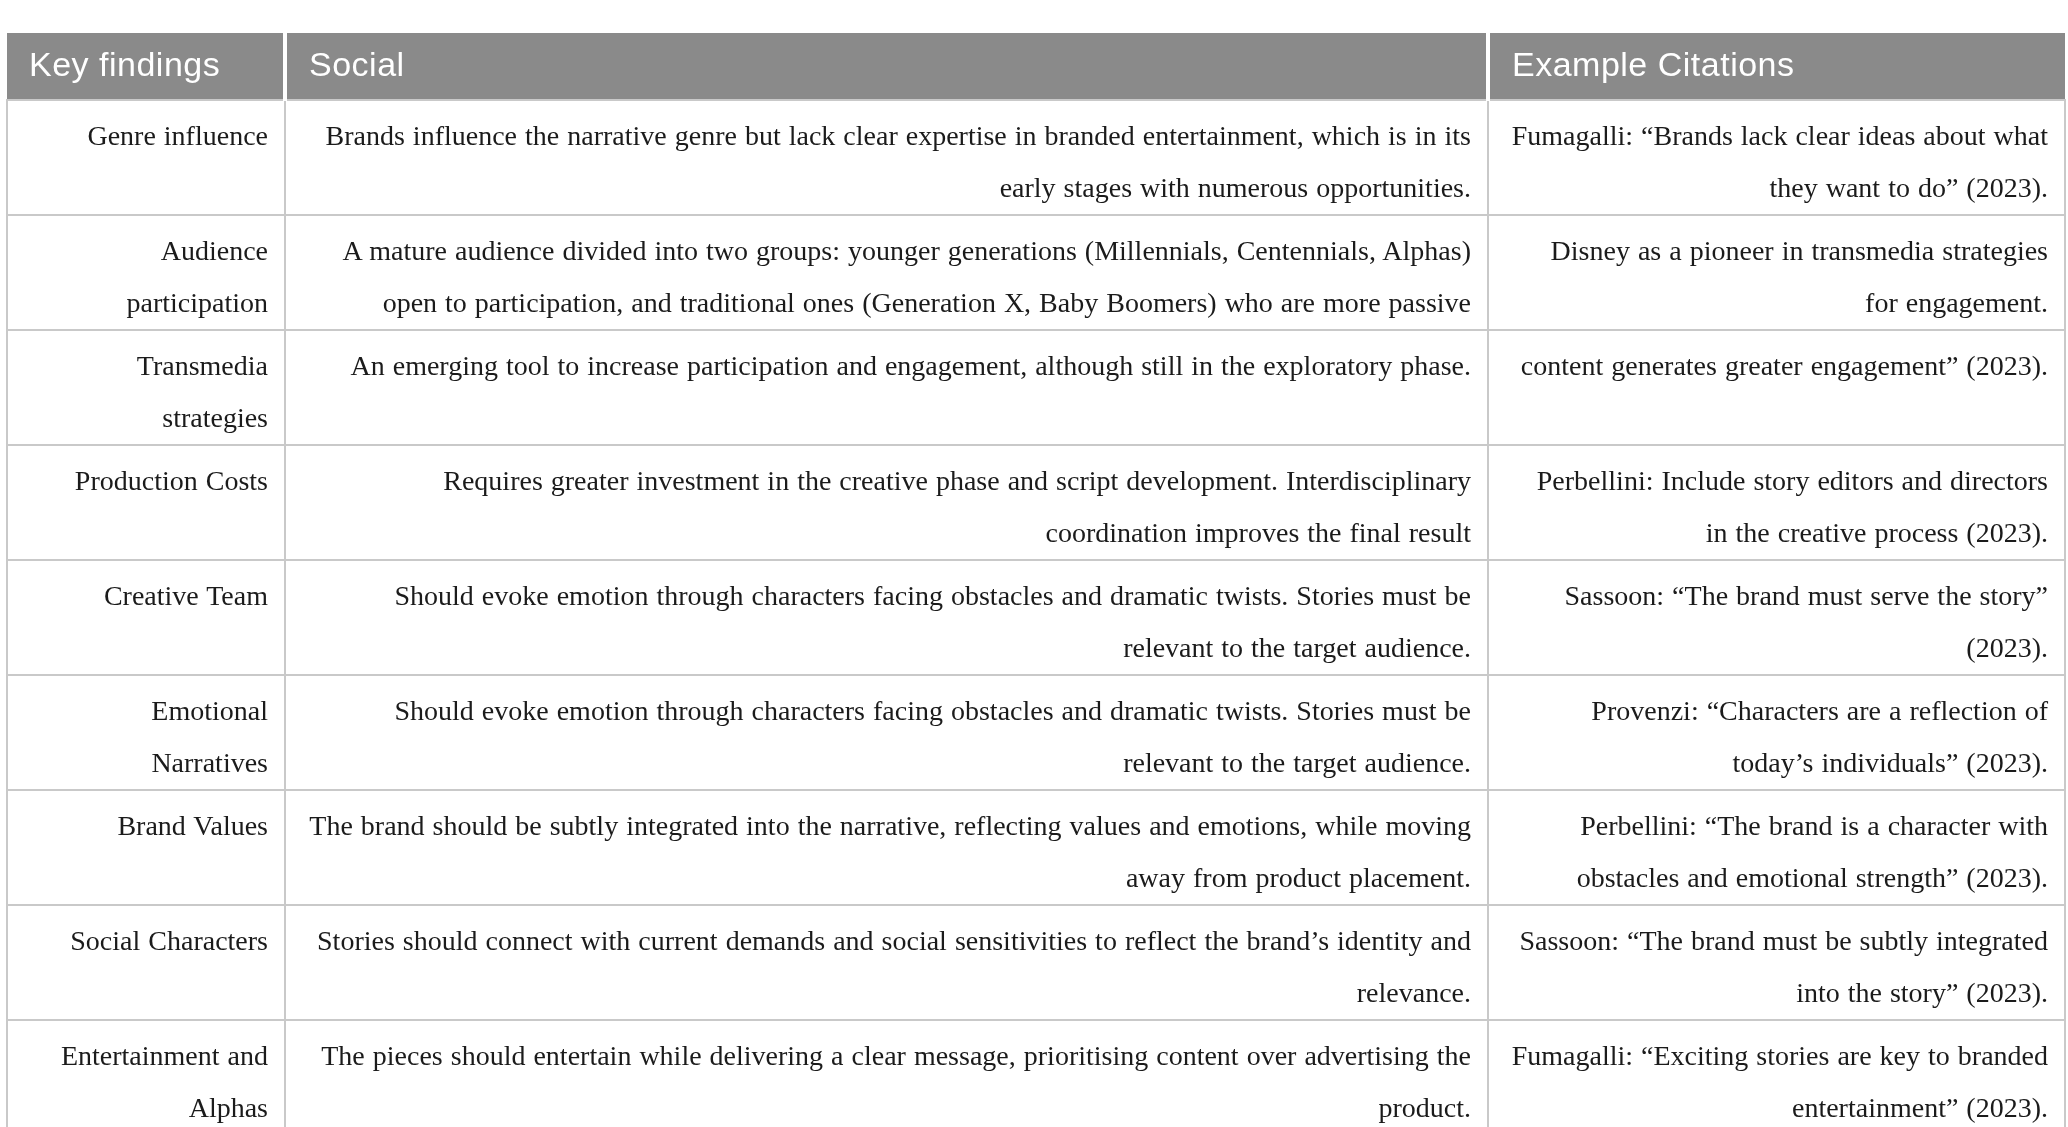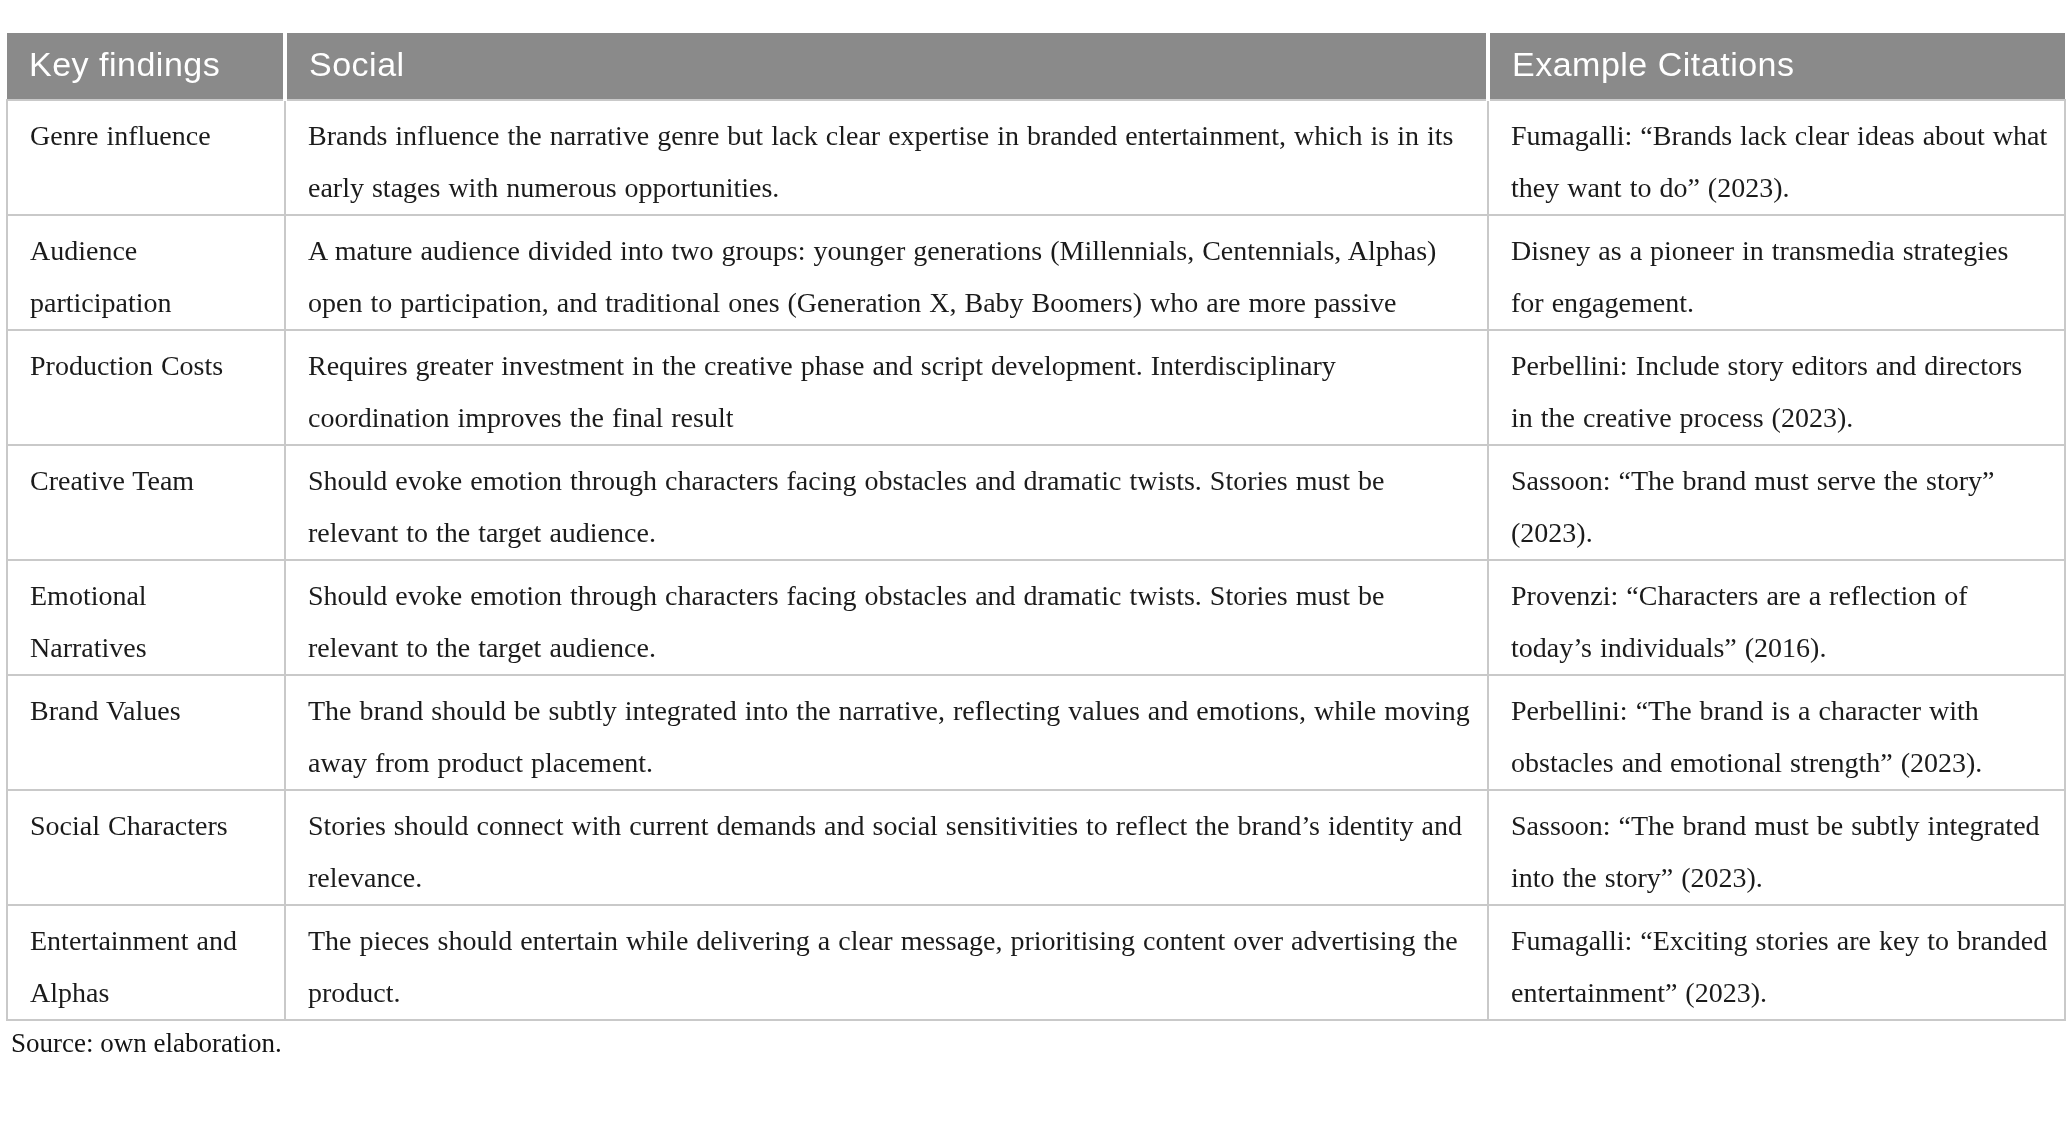--- a/index.html
+++ b/index.html
@@ -36,20 +36,21 @@
   tbody td {
     font-family: "Liberation Serif", serif;
     font-size: 28px;
     color: #1b1b1b;
     vertical-align: top;
     height: 111px;
     line-height: 52px;
     padding: 9px 16px 0 22px;
     border: 2px solid #c9c9c9;
     word-spacing: 1px;
+    text-align: right;
   }
   .source {
     font-family: "Liberation Serif", serif;
     font-size: 27px;
     color: #141414;
     margin-top: 7px;
     padding-left: 5px;
   }
 </style>
 </head>
@@ -74,33 +75,38 @@
           <td>Genre influence</td>
           <td>Brands influence the narrative genre but lack clear expertise in branded entertainment, which is in its early stages with numerous opportunities.</td>
           <td>Fumagalli: “Brands lack clear ideas about what they want to do” (2023).</td>
         </tr>
         <tr>
           <td>Audience participation</td>
           <td>A mature audience divided into two groups: younger generations (Millennials, Centennials, Alphas) open to participation, and traditional ones (Generation X, Baby Boomers) who are more passive</td>
           <td>Disney as a pioneer in transmedia strategies for engagement.</td>
         </tr>
         <tr>
+          <td>Transmedia strategies</td>
+          <td>An emerging tool to increase participation and engagement, although still in the exploratory phase.</td>
+          <td>content generates greater engagement” (2023).</td>
+        </tr>
+        <tr>
           <td>Production Costs</td>
           <td>Requires greater investment in the creative phase and script development. Interdisciplinary coordination improves the final result</td>
           <td>Perbellini: Include story editors and directors in the creative process (2023).</td>
         </tr>
         <tr>
           <td>Creative Team</td>
           <td>Should evoke emotion through characters facing obstacles and dramatic twists. Stories must be relevant to the target audience.</td>
           <td>Sassoon: “The brand must serve the story” (2023).</td>
         </tr>
         <tr>
           <td>Emotional Narratives</td>
           <td>Should evoke emotion through characters facing obstacles and dramatic twists. Stories must be relevant to the target audience.</td>
-          <td>Provenzi: “Characters are a reflection of today’s individuals” (2016).</td>
+          <td>Provenzi: “Characters are a reflection of today’s individuals” (2023).</td>
         </tr>
         <tr>
           <td>Brand Values</td>
           <td>The brand should be subtly integrated into the narrative, reflecting values and emotions, while moving away from product placement.</td>
           <td>Perbellini: “The brand is a character with obstacles and emotional strength” (2023).</td>
         </tr>
         <tr>
           <td>Social Characters</td>
           <td>Stories should connect with current demands and social sensitivities to reflect the brand’s identity and relevance.</td>
           <td>Sassoon: “The brand must be subtly integrated into the story” (2023).</td>

